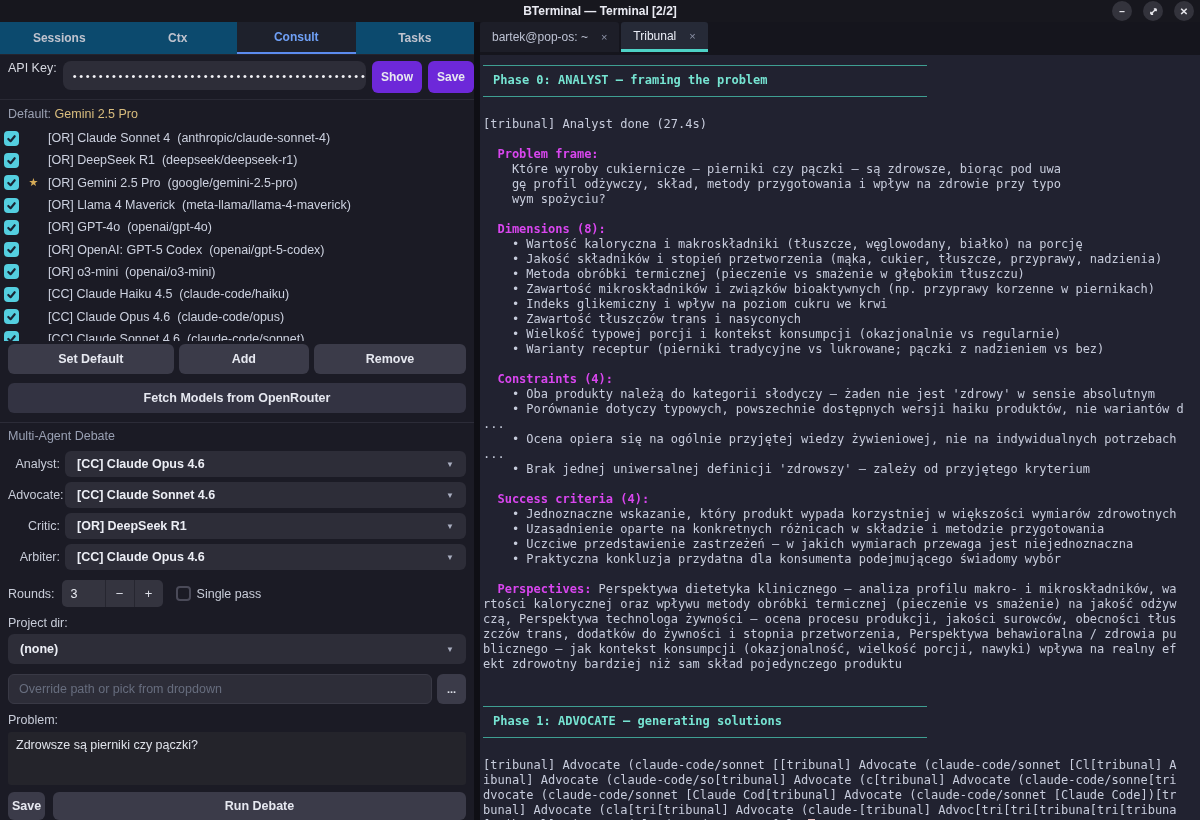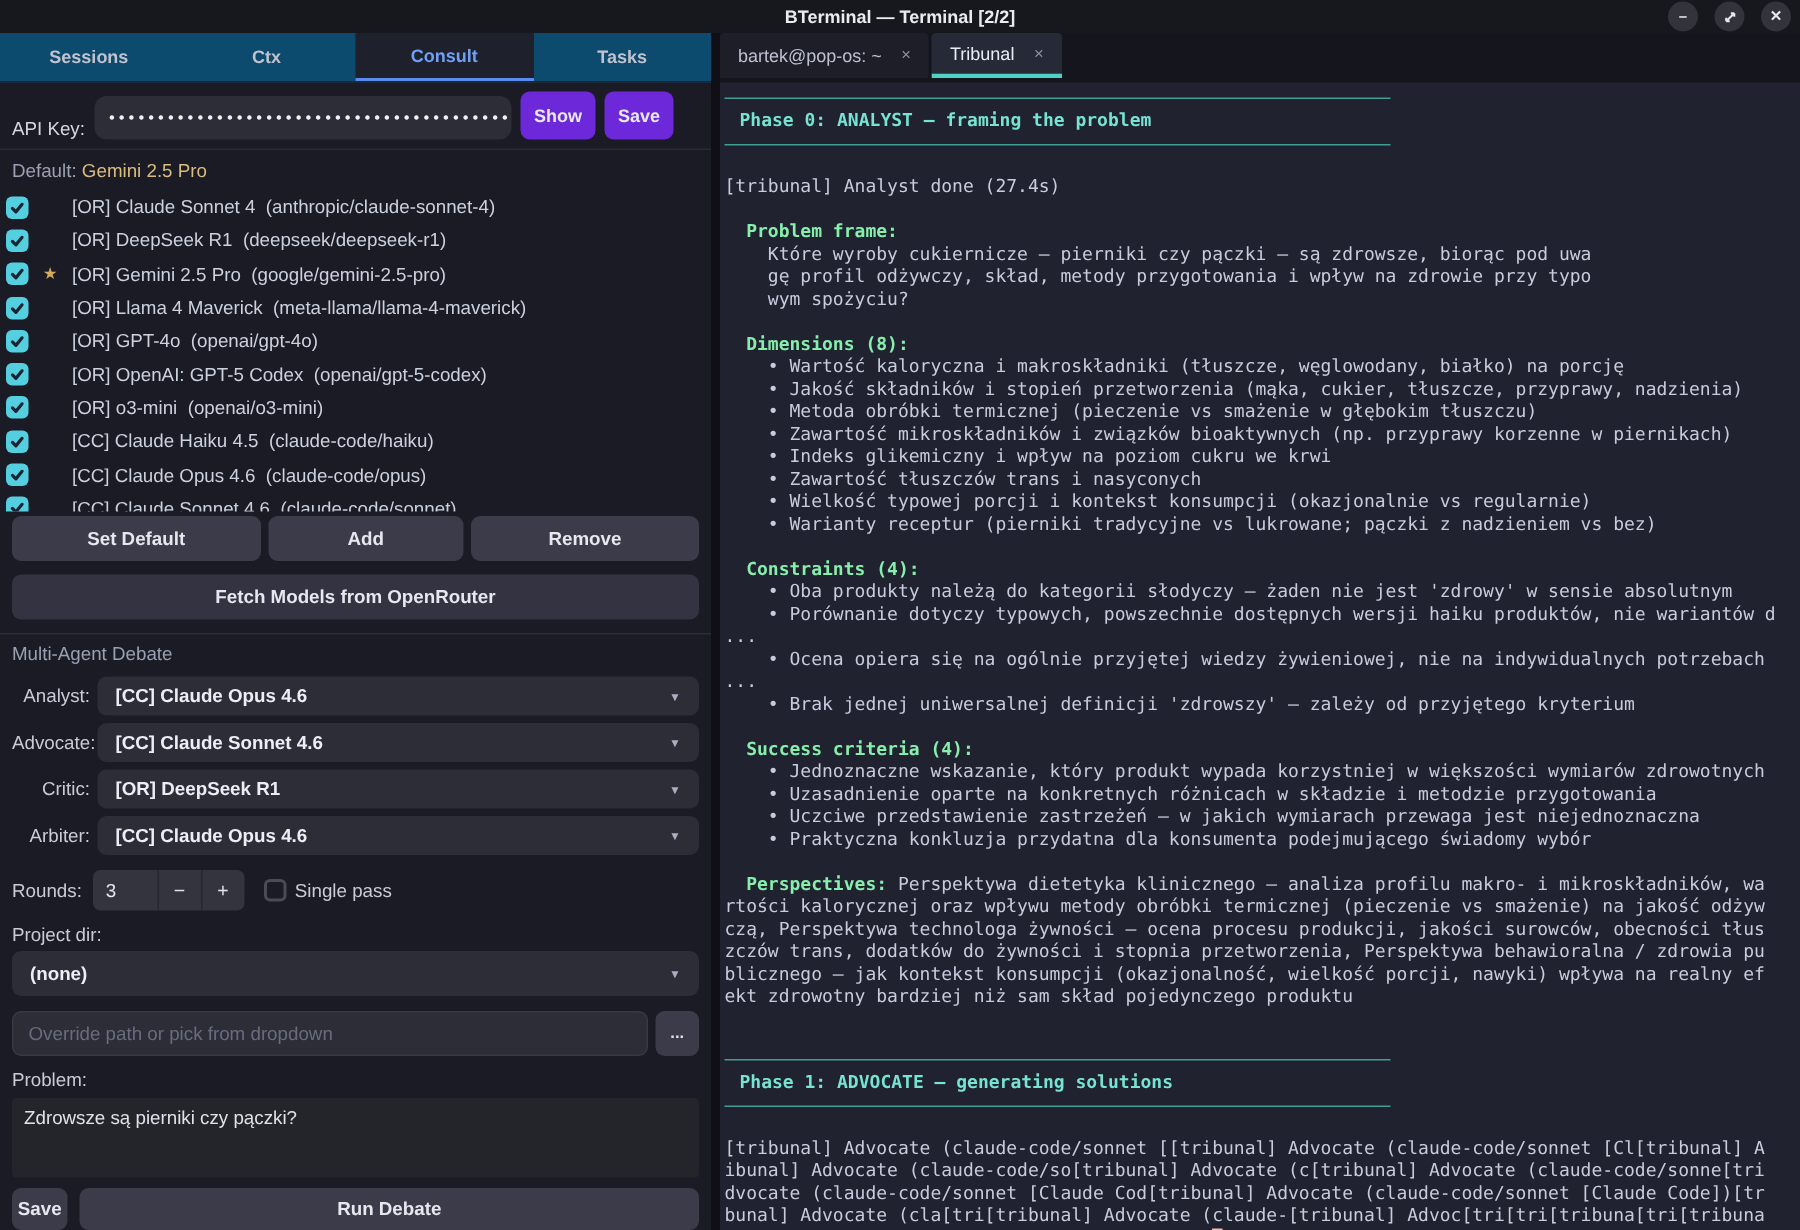--- a/index.html
+++ b/index.html
@@ -11,21 +11,21 @@
   .wbtn { width:20px; height:20px; border-radius:50%; background:#33333c; color:#e8e8ee; display:flex; align-items:center; justify-content:center; font-size:10px; font-weight:bold; }
   .main { display:flex; height:798px; }
   .left { width:474px; background:#1b1b25; margin-right:6px; display:flex; flex-direction:column; }
   .right { flex:1; background:#212230; display:flex; flex-direction:column; }
 
   
   .ltabs { height:33px; background:#0c4a6e; display:flex; border-bottom:1px solid #24242e; }
   .ltab { flex:1; display:flex; align-items:center; justify-content:center; color:#c0c3ce; font-size:12px; font-weight:bold; position:relative; }
   .ltab.active { background:#1e212c; color:#6fa0f6; border-bottom:2px solid #5c8bee; }
 
-  .api-row { display:flex; align-items:flex-end; margin:6px 25px 6px 8px; gap:6px; }
+  .api-row { display:flex; align-items:flex-start; margin:6px 0 6px 8px; gap:6px; }
   .api-label { color:#d6d8e0; font-size:12.5px; white-space:nowrap; }
   .api-field { flex:1; height:29px; background:#2d2d38; border-radius:8px; color:#f2f2f6; font-size:11px; letter-spacing:2.7px; display:flex; align-items:center; padding:0 10px; overflow:hidden; white-space:nowrap; }
   .sbtn { height:29px; background:#6d28d9; border-radius:6px; color:#e8e9f0; font-size:12px; font-weight:bold; display:flex; align-items:center; justify-content:center; padding:16px 9px; }
   .sep-top { border-top:1px solid #2a2a35; margin:0 0 0 0; }
 
   .default-row { margin:7px 8px 4px 8px; font-size:12.5px; }
   .default-label { color:#9ba1b2; }
   .default-value { color:#d9bd7e; }
 
   .model-list { height:214px; overflow:hidden; margin-top:2px; }
@@ -68,21 +68,21 @@
   
   .ttabbar { height:33px; background:#15151d; display:flex; align-items:flex-start; gap:2px; }
   .ttab { height:30px; display:flex; align-items:center; padding:0 12px; font-size:12px; border-radius:3px 3px 0 0; }
   .ttab .tlabel { color:#bcc1d2; }
   .ttab { background:#1d1e28; }
   .ttab.active { background:#262a37; border-bottom:3px solid #4ed2c6; height:30px; }
   .ttab.active .tlabel { color:#e9ecf5; }
   .tclose { color:#8d93a8; font-size:11px; margin-left:13px; }
   .term { flex:1; padding:0 0 0 3px; font-family:"DejaVu Sans Mono", monospace; font-size:12px; color:#c7ccdc; overflow:hidden; }
   .tline { height:15px; line-height:15px; white-space:pre; }
-  .tline b { color:#86efac; font-weight:bold; }
+  .tline b { color:#d946ef; font-weight:bold; }
   .phase { width:444px; border-top:1px solid #3f9f92; border-bottom:1px solid #3f9f92; padding:7px 0 8px 0; margin-bottom:5px; }
   .phase.first { margin-top:10px; }
   .phase:not(.first) { margin-top:4px; }
   .phase-text { color:#76e4d2; font-weight:bold; height:15px; line-height:15px; padding-left:10px; white-space:pre; }
   .cursor { display:inline-block; width:7px; height:13px; background:#e3bdbd; vertical-align:middle; }
 </style>
 </head>
 <body>
 
 <div class="titlebar">

